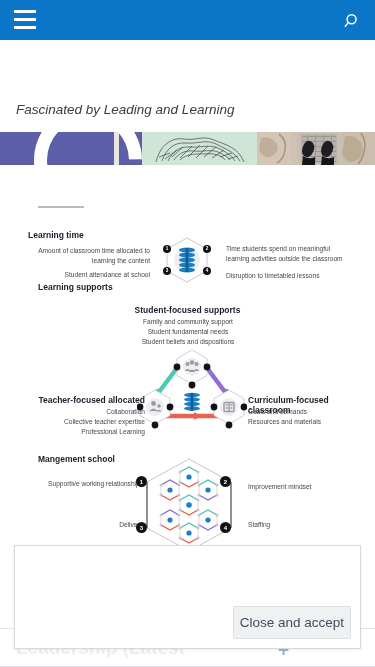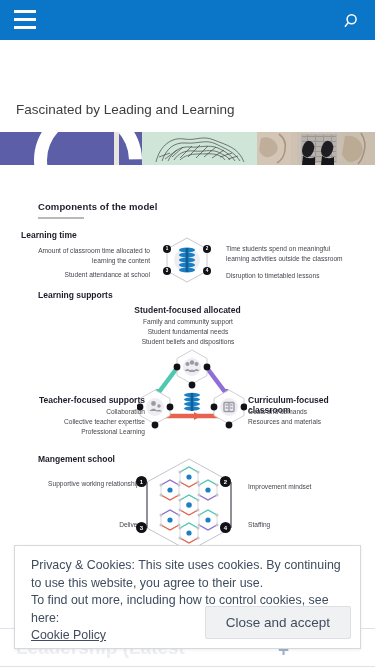--- a/index.html
+++ b/index.html
@@ -30,21 +30,21 @@
 
   
   .titleblock { position:absolute; left:0; top:40px; width:375px; height:92px; background:#fff; }
   .site-title {
     position:absolute; left:16px; top:19px;
     font-size:27px; font-weight:bold; color:#1a1a1a; letter-spacing:-0.4px;
     white-space:nowrap;
   }
   .site-tagline {
     position:absolute; left:16px; top:62px;
-    font-size:13.5px; color:#3d3d3d; font-weight:normal;
+    font-size:13.5px; color:#3d3d3d; font-weight:normal;font-style:italic;
   }
 
   
   .banner { position:absolute; left:0; top:132px; width:375px; height:33px; overflow:hidden; display:flex; }
   .banner-tile { height:33px; position:relative; overflow:hidden; }
   .tile-a { width:142px; background:#5c5fa8; }
   .tile-a::before {
     content:''; position:absolute; left:34px; top:-26px;
     width:82px; height:82px; border:13px solid #ffffff; border-radius:50%;
     border-right-color:transparent; transform:rotate(44deg);
@@ -94,21 +94,21 @@
     background:#ffffff; border:1px solid #d5d9de;
     box-shadow:0 1px 3px rgba(0,0,0,0.07);
   }
   .cookie-txt {
     position:absolute; left:16px; top:11px; width:318px;
     font-size:12.4px; line-height:1.42; color:#3f4d5e;
   }
   .cookie-link { color:#3f4d5e; text-decoration:underline; cursor:pointer; }
   .cookie-btn {
     position:absolute; right:9px; bottom:9px;
-    padding:8px 20px; font-size:13.5px; color:#3f4d5e;
+    padding:8px 6px; font-size:13.5px; color:#3f4d5e;
     background:#f0f1f3; border:1px solid #dcdfe3; border-radius:2px;
     font-family:"Liberation Sans", sans-serif; cursor:pointer;
   }
 </style>
 </head>
 <body>
 
 <div id="page">
 
   <div class="topbar">
@@ -172,25 +172,24 @@
         <rect x="84" y="0" width="34" height="33" fill="#cabfae"></rect>
         <path d="M88 4 q10 -2 16 7 q5 10 -4 17 q-10 6 -15 -6z" fill="#b6a48c" opacity="0.75"></path>
         <path d="M104 1 q6 9 3 19 q-2 8 -6 12" stroke="#a2907a" stroke-width="1.4" fill="none"></path>
       </svg>
     </div>
   </div>
 
   <div class="info">
 
     <div style="position:absolute; left:38px; top:15px;">
-      <div class="sec-head">Components of the model</div>
       <div class="sec-underline"></div>
     </div>
 
-    <div style="position:absolute; left:21px; top:44px;" class="sub-head">Learning time</div>
+    <div style="position:absolute; left:28px; top:44px;" class="sub-head">Learning time</div>
 
     <div style="position:absolute; left:38px; top:60px; width:112px; text-align:right;" class="body-txt">Amount of classroom time allocated to learning the content</div>
     <div style="position:absolute; left:38px; top:84px; width:112px; text-align:right;" class="body-txt">Student attendance at school</div>
 
     <div style="position:absolute; left:226px; top:58px; width:120px;" class="body-txt">Time students spend on meaningful learning activities outside the classroom</div>
     <div style="position:absolute; left:226px; top:85px; width:120px;" class="body-txt">Disruption to timetabled lessons</div>
 
     <div class="hexwrap" style="position:absolute; left:161px; top:49px; width:52px; height:50px;">
       <svg width="52" height="50" viewBox="0 0 52 50">
         <polygon points="26,3 46,14 46,36 26,47 6,36 6,14" fill="#ffffff" stroke="#c9c9d0" stroke-width="1"></polygon>
@@ -203,23 +202,23 @@
           <ellipse cx="26" cy="35" rx="8" ry="2.4"></ellipse>
         </g>
         <rect x="24.6" y="13" width="2.8" height="24" fill="#0f5f96"></rect>
       </svg>
       <div class="dot" style="left:2px; top:10px;">1</div>
       <div class="dot" style="left:42px; top:10px;">2</div>
       <div class="dot" style="left:2px; top:32px;">3</div>
       <div class="dot" style="left:42px; top:32px;">4</div>
     </div>
 
-    <div style="position:absolute; left:38px; top:104px;" class="sub-head">Learning supports</div>
-
-    <div style="position:absolute; left:125px; top:119px; width:125px; text-align:center;" class="sub-head">Student-focused allocated</div>
+    <div style="position:absolute; left:38px; top:96px;" class="sub-head">Learning supports</div>
+
+    <div style="position:absolute; left:125px; top:119px; width:125px; text-align:center;" class="sub-head">Student-focused supports</div>
     <div style="position:absolute; left:113px; top:131px; width:150px; text-align:center;" class="body-txt">Family and community support</div>
     <div style="position:absolute; left:113px; top:141px; width:150px; text-align:center;" class="body-txt">Student fundamental needs</div>
     <div style="position:absolute; left:113px; top:151px; width:150px; text-align:center;" class="body-txt">Student beliefs and dispositions</div>
 
     <div class="hexwrap" style="position:absolute; left:137px; top:162px; width:110px; height:86px;">
       <svg width="110" height="86" viewBox="0 0 110 86">
 
         <path d="M40 20 L22 44" stroke="#4ec9b0" stroke-width="4.5" fill="none"></path>
         <polygon points="22,48 18.5,41 25.5,41" fill="#4ec9b0"></polygon>
         <path d="M70 20 L88 44" stroke="#8f6fd6" stroke-width="4.5" fill="none"></path>
@@ -273,21 +272,21 @@
           <circle cx="3" cy="59" r="3.4"></circle>
             <circle cx="33" cy="59" r="3.4"></circle>
             <circle cx="18" cy="77" r="3.4"></circle>
           <circle cx="77" cy="59" r="3.4"></circle>
             <circle cx="107" cy="59" r="3.4"></circle>
             <circle cx="92" cy="77" r="3.4"></circle>
         </g>
       </svg>
     </div>
 
-    <div style="position:absolute; left:30px; top:209px; width:115px; text-align:right;" class="sub-head">Teacher-focused supports</div>
+    <div style="position:absolute; left:30px; top:209px; width:115px; text-align:right;" class="sub-head">Teacher-focused allocated</div>
     <div style="position:absolute; left:30px; top:221px; width:115px; text-align:right;" class="body-txt">Collaboration</div>
     <div style="position:absolute; left:30px; top:231px; width:115px; text-align:right;" class="body-txt">Collective teacher expertise</div>
     <div style="position:absolute; left:30px; top:241px; width:115px; text-align:right;" class="body-txt">Professional Learning</div>
 
     <div style="position:absolute; left:248px; top:209px; width:125px;" class="sub-head">Curriculum-focused classroom</div>
     <div style="position:absolute; left:248px; top:221px; width:125px;" class="body-txt">Goals and demands</div>
     <div style="position:absolute; left:248px; top:231px; width:125px;" class="body-txt">Resources and materials</div>
 
     <div style="position:absolute; left:38px; top:268px;" class="sub-head">Mangement school</div>
 
@@ -401,21 +400,16 @@
     </div>
 
   </div>
 
   <div class="accordion">
     <div class="acc-label">Leadership (Latest</div>
     <div class="acc-plus">+</div>
   </div>
 
   <div class="cookie">
-    <div class="cookie-txt">
-      <span>Privacy &amp; Cookies: This site uses cookies. By continuing to use this website, you agree to their use.</span><br>
-      <span>To find out more, including how to control cookies, see here:</span><br>
-      <span class="cookie-link">Cookie Policy</span>
-    </div>
     <button class="cookie-btn">Close and accept</button>
   </div>
 
 </div>
 
 </body></html>

